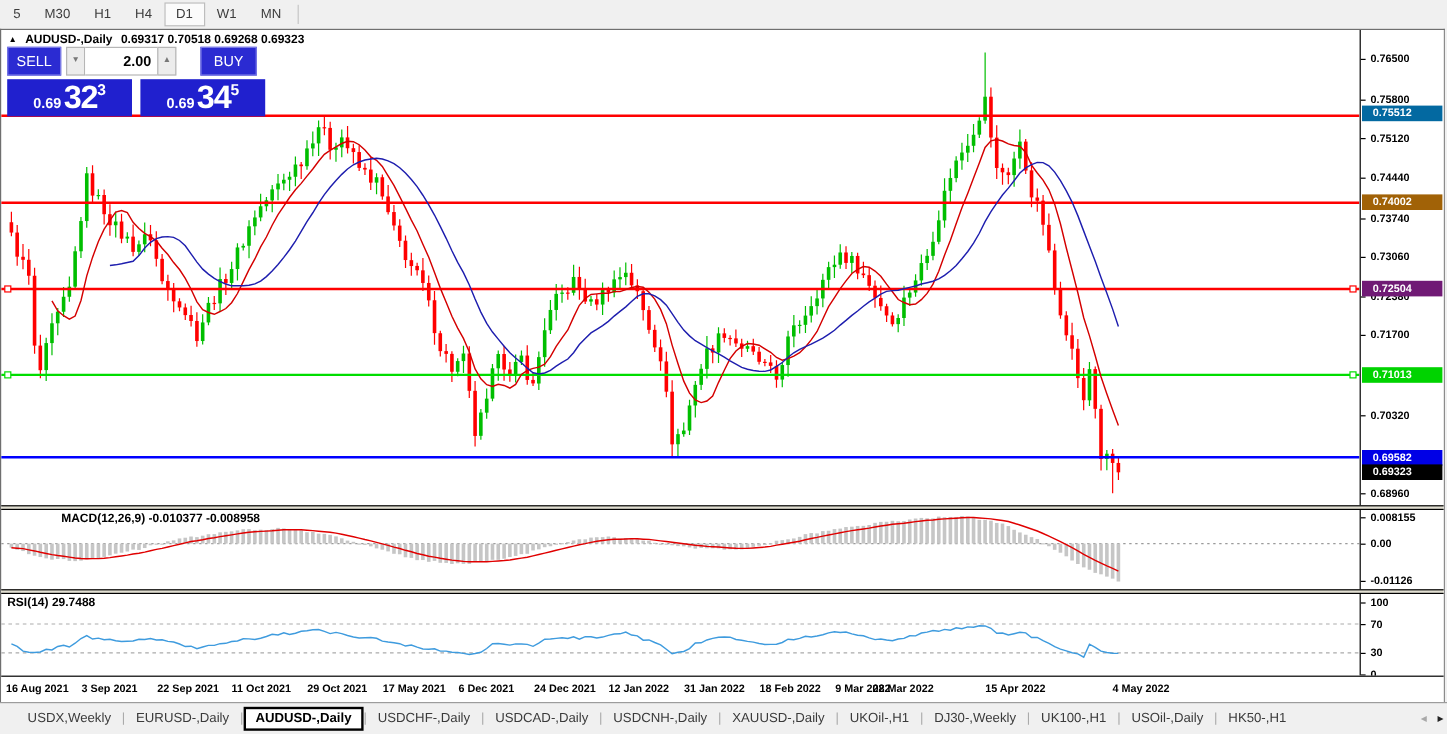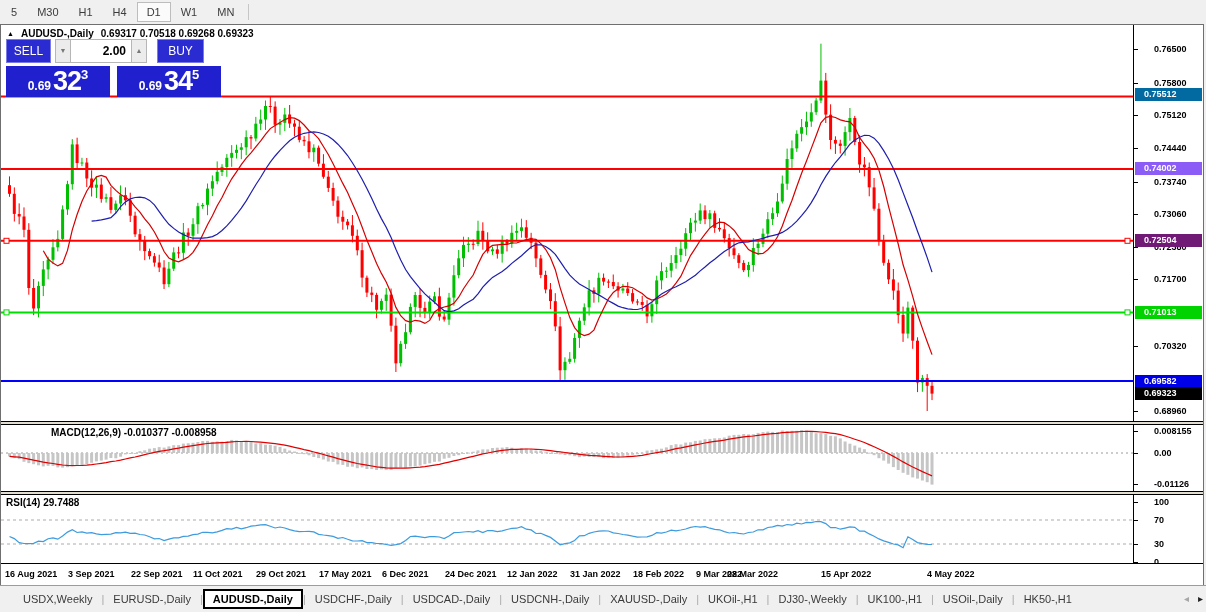--- a/index.html
+++ b/index.html
@@ -32,36 +32,36 @@
   
   .sash { position:absolute; left:0; width:1202px; height:4px; background:#e2dfd2;
     border-top:1px solid #000; border-bottom:1px solid #000; z-index:6; }
   #sash1 { top:396px; } #sash2 { top:466px; }
 
   
   #axis-strip { position:absolute; left:1132px; top:0; width:70px; height:538px;
     background:#fff; border-left:1px solid #000; z-index:2; }
   .ax-tick { position:absolute; left:0; height:12px; }
   .ax-tick .dash { position:absolute; left:0; top:6px; width:4px; height:1px; background:#000; }
-  .ax-tick .lbl  { position:absolute; left:20px; top:0; font-size:9px; font-weight:700; color:#000; line-height:12px; }
+  .ax-tick .lbl  { position:absolute; left:8px; top:0; font-size:9px; font-weight:700; color:#000; line-height:12px; }
   .ax-badge { position:absolute; left:1px; width:67px; height:13px; font-size:9px; font-weight:700;
     line-height:13px; padding-left:9px; z-index:3; }
 
   
   #date-axis { position:absolute; left:0; top:538px; width:1202px; height:22px;
     background:#fff; border-top:1px solid #000; z-index:5; }
   .date-lbl { position:absolute; top:5px; font-size:9px; font-weight:700; color:#000; white-space:nowrap; }
 
   
   .trade-panel { position:absolute; left:5px; top:14px; width:215px; z-index:10; }
   .tp-row1 { display:flex; height:24px; }
   .btn-trade { background:#2b2bd2; border:1px solid #7a7ae6; color:#fff; font-size:12px;
     text-align:center; line-height:22px; }
   .btn-sell { width:45px; margin-right:4px; }
-  .btn-buy  { width:47px; margin-left:10px; }
+  .btn-buy  { width:47px; margin-left:20px; }
   .spin-btn { width:16px; background:#ececec; border:1px solid #b6b6b6; color:#777;
     font-size:7px; text-align:center; line-height:22px; }
   .vol-field { width:60px; border:1px solid #b6b6b6; border-left:none; border-right:none;
     font-family:"Liberation Sans",sans-serif; font-size:12px; font-weight:700;
     text-align:right; padding-right:5px; color:#000; background:#fff; }
   .tp-row2 { display:flex; margin-top:3px; height:31px; }
   .price-box { background:#2020ce; color:#fff; width:104px; display:flex;
     justify-content:center; align-items:center; }
   .price-box + .price-box { margin-left:7px; }
   .pp { font-size:12px; font-weight:700; align-self:flex-end; margin:0 2px 4px 0; }
@@ -760,21 +760,21 @@
       </div>
       <div class="ax-tick" style="top: 315px;">
         <div class="dash"></div>
         <div class="lbl">0.70320</div>
       </div>
       <div class="ax-tick" style="top: 380px;">
         <div class="dash"></div>
         <div class="lbl">0.68960</div>
       </div>
       <div class="ax-badge" style="top: 63px; background: #0369a1; color: rgb(255, 255, 255);">0.75512</div>
-      <div class="ax-badge" style="top: 137px; background: #8b5cf6; color: rgb(255, 255, 255);">0.74002</div>
+      <div class="ax-badge" style="top: 137px; background: #a16207; color: rgb(255, 255, 255);">0.74002</div>
       <div class="ax-badge" style="top: 209px; background: #701a75; color: rgb(255, 255, 255);">0.72504</div>
       <div class="ax-badge" style="top: 281px; background: rgb(0, 211, 0); color: rgb(255, 255, 255);">0.71013</div>
       <div class="ax-badge" style="top: 350px; background: rgb(0, 0, 230); color: rgb(255, 255, 255);">0.69582</div>
       <div class="ax-badge" style="top: 362px; background: rgb(0, 0, 0); color: rgb(255, 255, 255);">0.69323</div>
       <div class="ax-tick" style="top: 400px;">
         <div class="dash"></div>
         <div class="lbl">0.008155</div>
       </div>
       <div class="ax-tick" style="top: 422px;">
         <div class="dash"></div>

